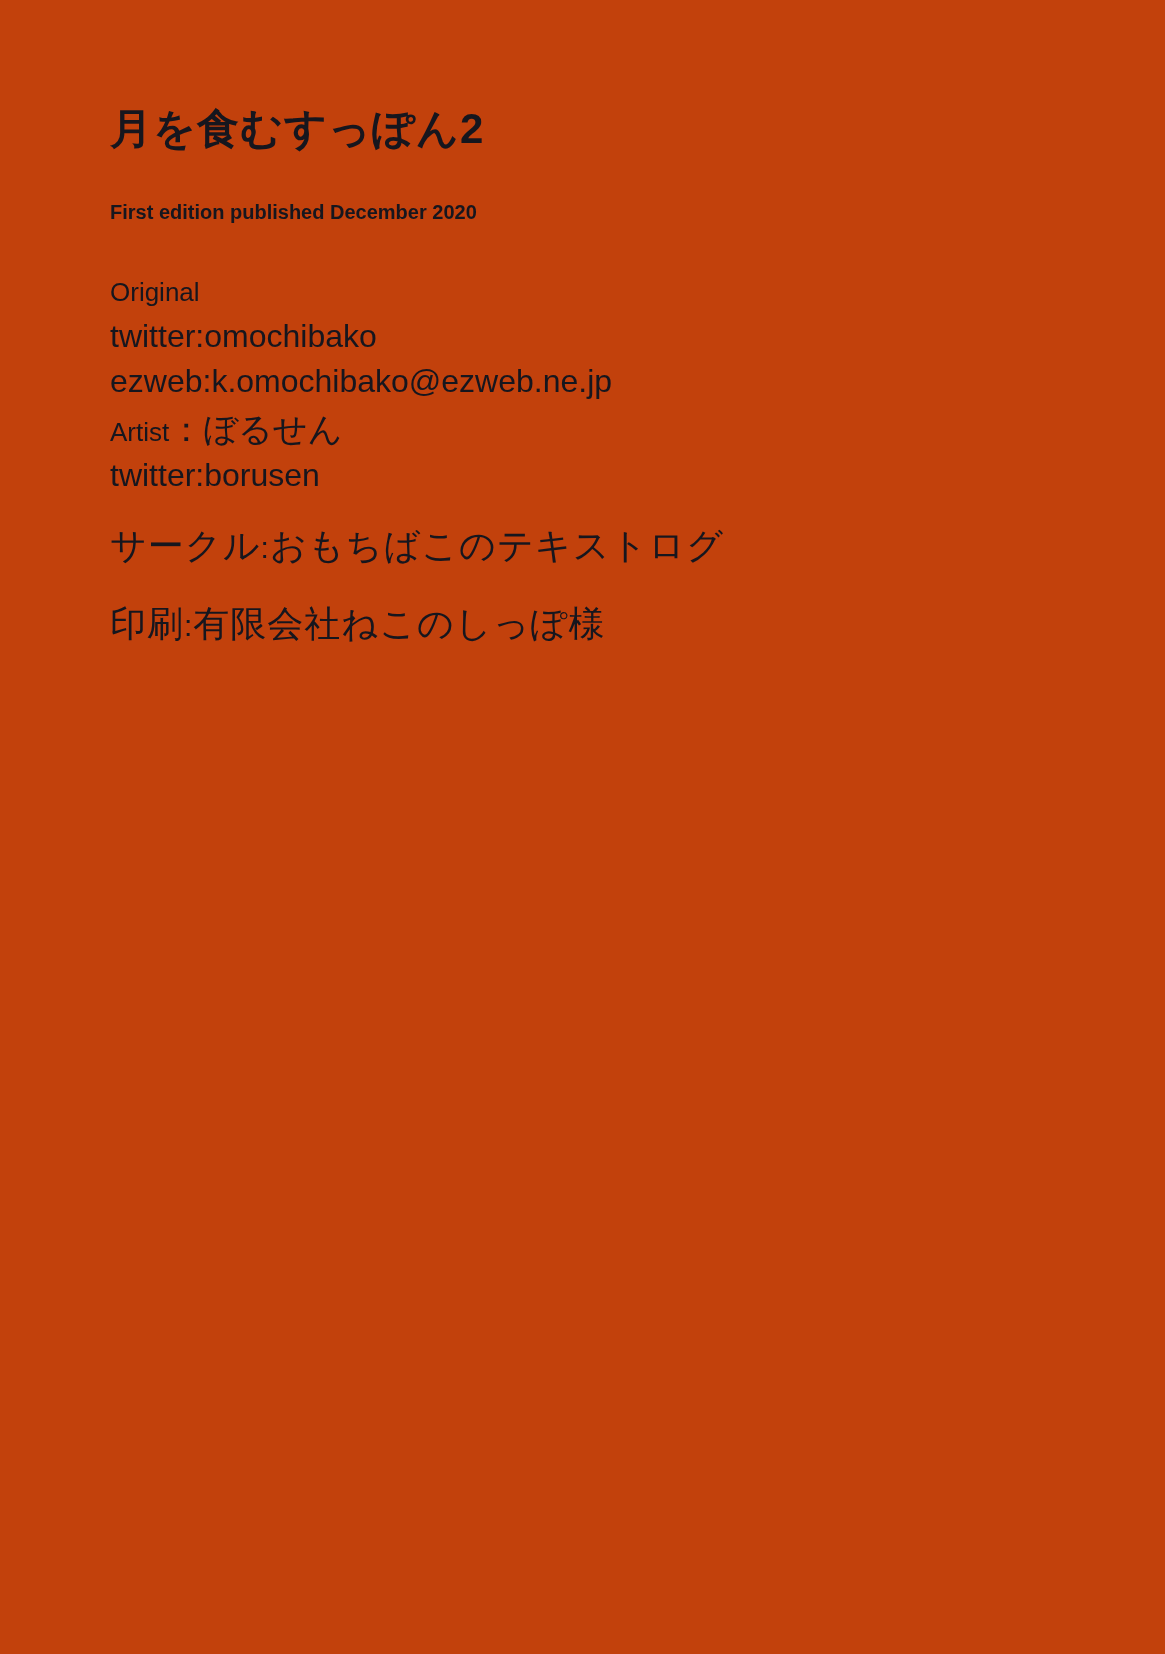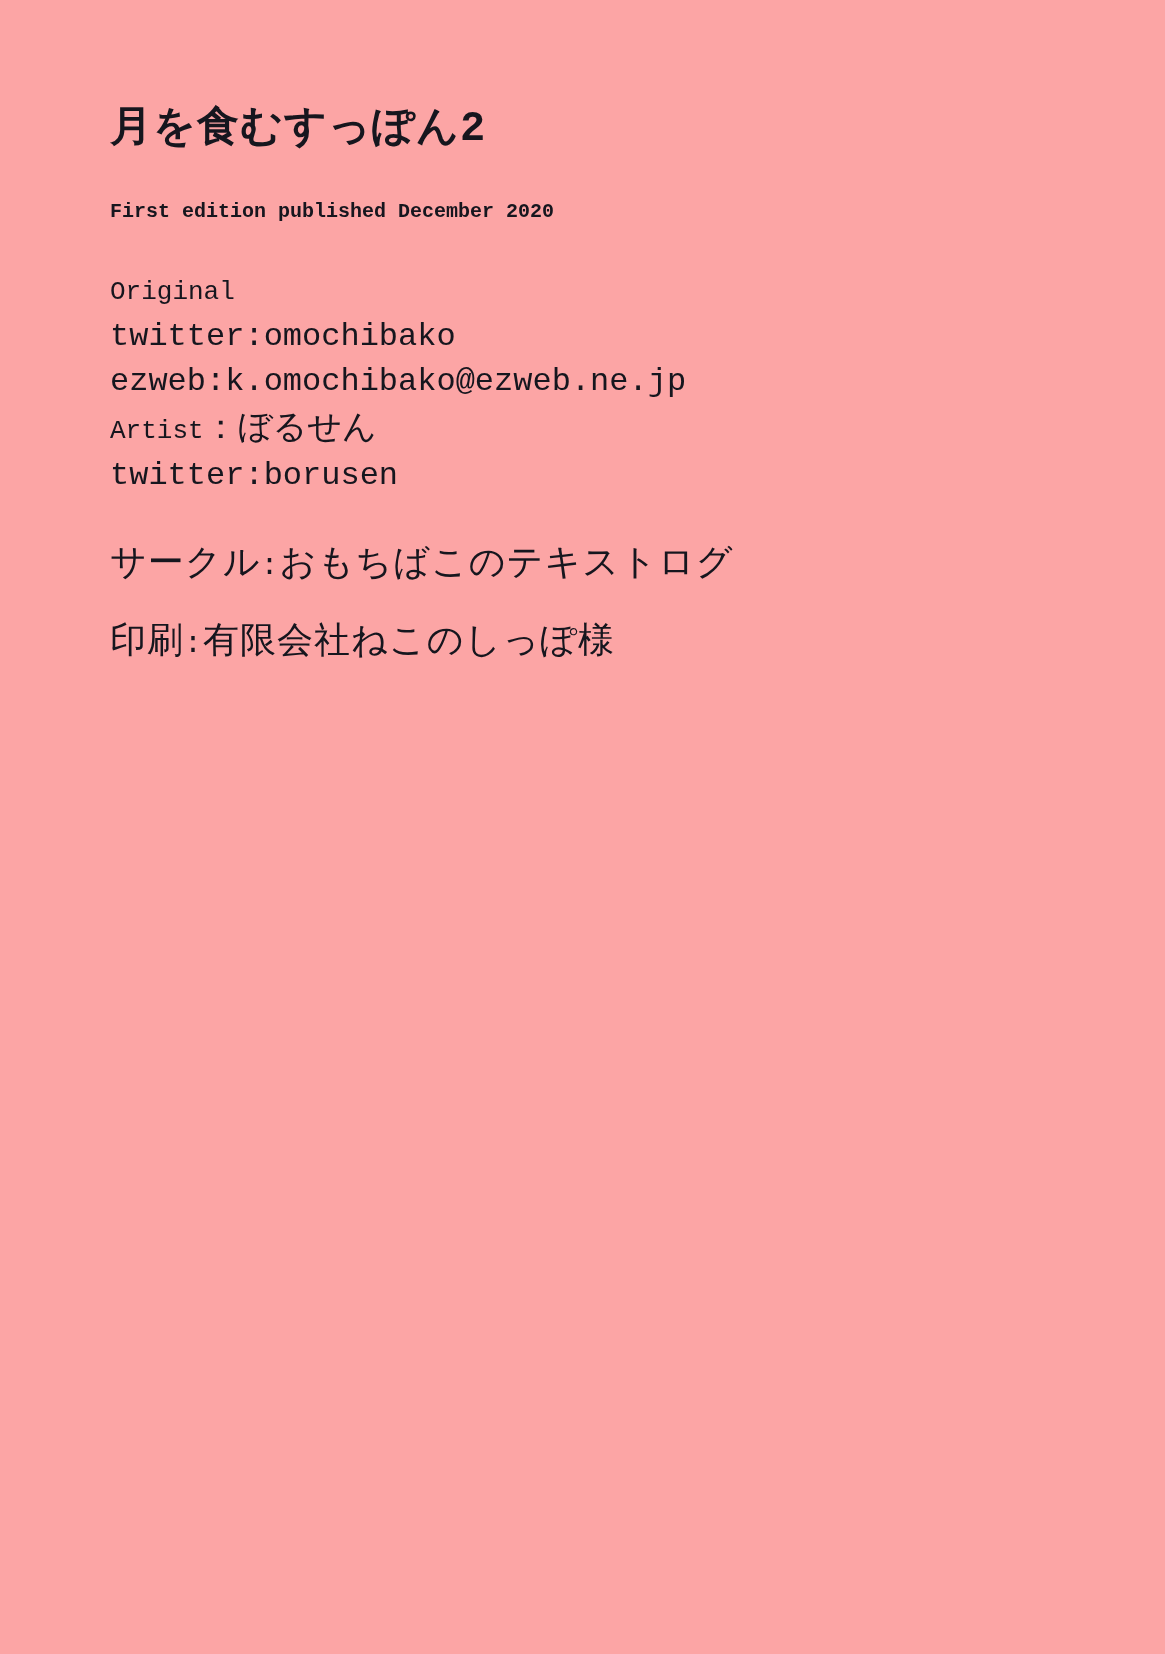--- a/index.html
+++ b/index.html
@@ -4,23 +4,23 @@
 <style>
   html, body {
     margin: 0;
     padding: 0;
     background: #ffffff;
   }
   .page {
     position: relative;
     width: 1165px;
     height: 1654px;
-    background: #fca5a5;
+    background: #c2410c;
     overflow: hidden;
-    font-family: Liberation Mono, monospace;
+    font-family: Liberation Sans, sans-serif;
     color: #1a1a22;
   }
   .colophon {
     position: absolute;
     left: 110px;
     top: 104px;
     width: 960px;
   }
   .title {
     font-size: 42px;
@@ -31,21 +31,21 @@
     color: #16161e;
   }
   .edition {
     font-size: 20px;
     font-weight: bold;
     line-height: 1.2;
     margin: 0 0 44px 0;
     color: #16161e;
   }
   .credits {
-    margin: 0 0 40px 0;
+    margin: 0 0 20px 0;
   }
   .credit-line {
     font-size: 32px;
     line-height: 1.42;
     white-space: nowrap;
     color: #16161e;
   }
   .credit-line .lbl {
     font-size: 26px;
   }

